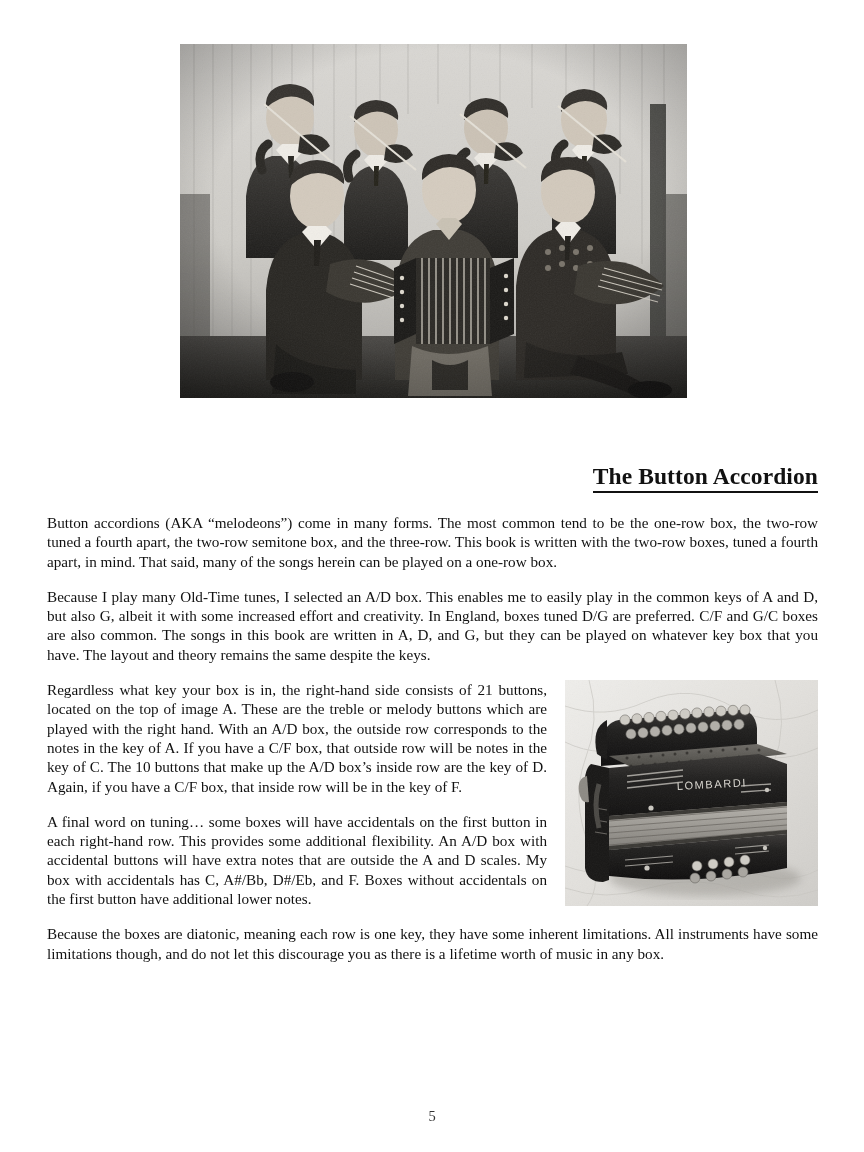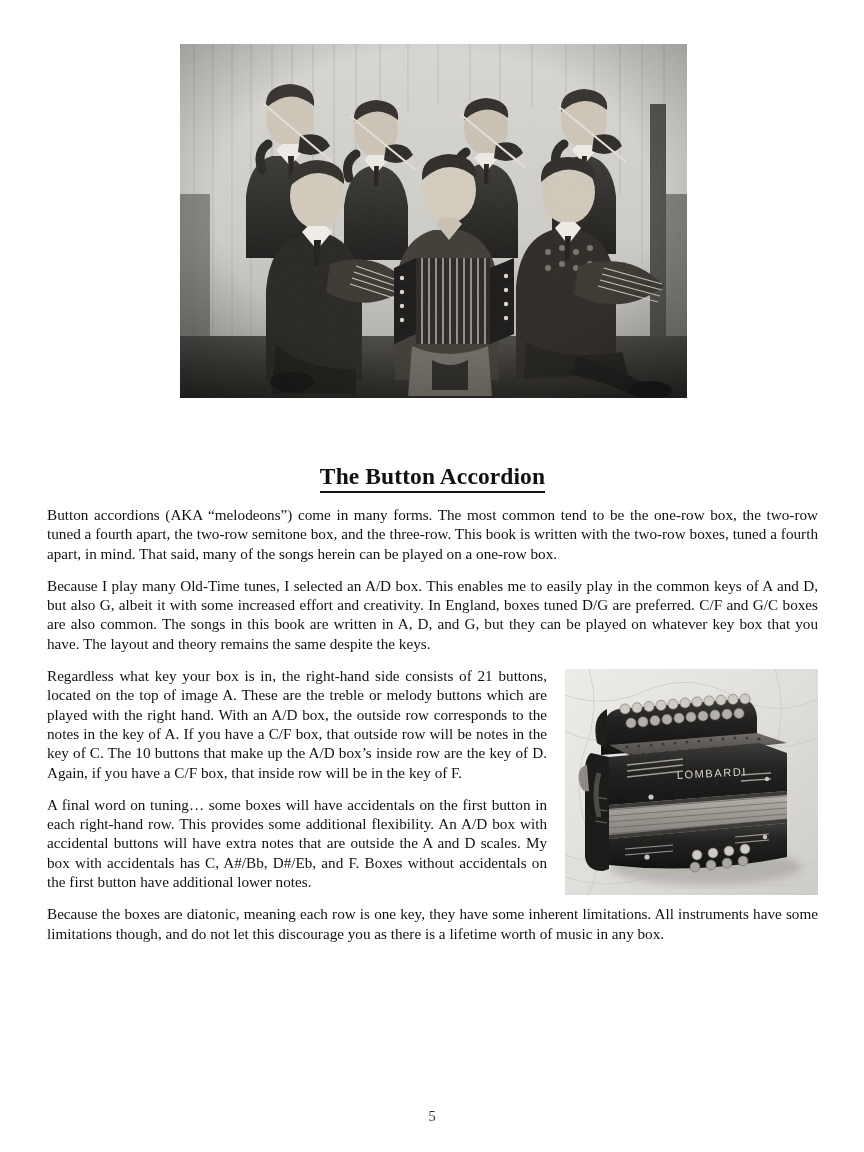--- a/index.html
+++ b/index.html
@@ -33,41 +33,41 @@
     background: #8a8a8a;
   }
   .band-photo svg { display: block; width: 100%; height: 100%; }
 
   
   .doc-title {
     position: absolute;
     left: 47px;
     top: 448px;
     width: 771px;
-    text-align: center;
+    text-align: right;
     font-size: 23.5px;
     font-weight: bold;
     letter-spacing: 0.1px;
     line-height: 1.1;
   }
   .doc-title span {
     display: inline-block;
     border-bottom: 2px solid #111;
     padding-bottom: 1px;
   }
 
   
   .body-col {
     position: absolute;
     left: 47px;
     top: 497px;
     width: 771px;
   }
   p.para {
-    margin: 8px 0 13px 0;
+    margin: 16px 0 13px 0;
     font-size: 15.2px;
     line-height: 19.3px;
     text-align: justify;
     text-justify: inter-word;
     hyphens: none;
   }
   p.para:last-child { margin-bottom: 0; }
 
   
   .float-img {

